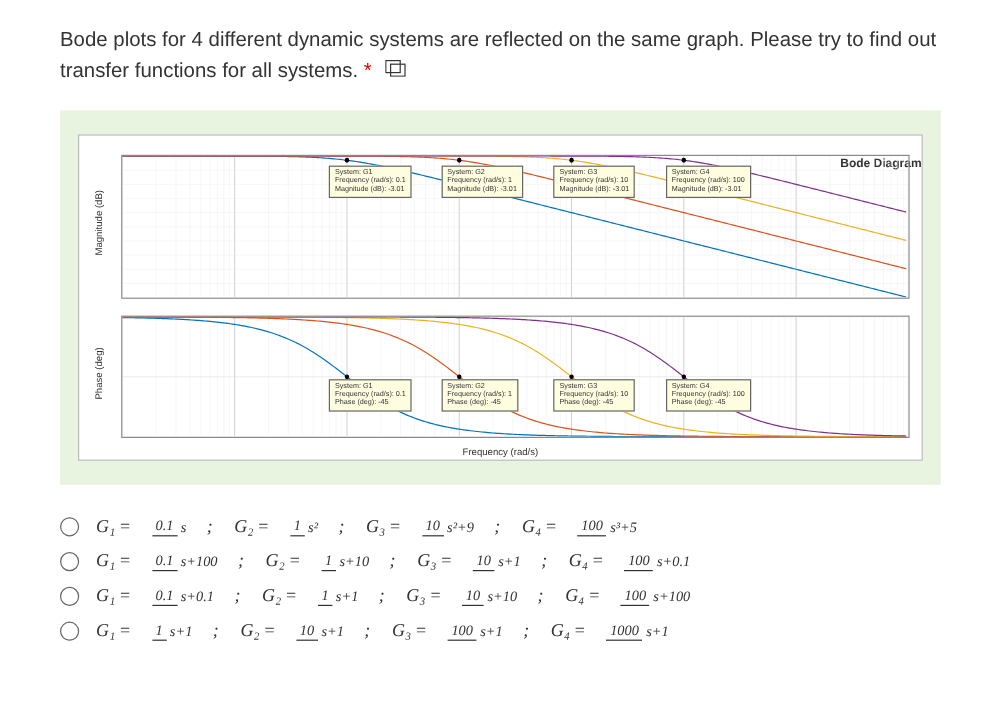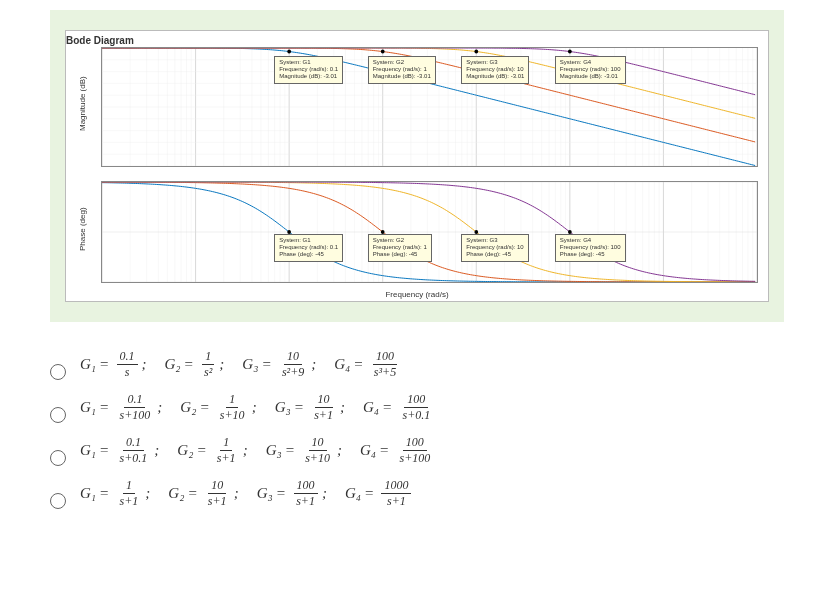--- a/index.html
+++ b/index.html
@@ -3,45 +3,57 @@
 <meta charset="utf-8">
 <style>
 body { margin:0; font-family:Arial,sans-serif; background:#fff; font-size:13px; color:#333; }
 .container { width:834px; }
 .question-area { padding:20px 50px 10px 50px; }
 .question-text { font-size:17px; line-height:1.5; }
 .req { color:#d00; }
 .inline-icon { display:inline-block; vertical-align:middle; margin-left:6px; }
 .chart-panel { background:#e8f3e0; margin:10px 50px 0 50px; padding:20px 15px; }
 .chart-box { background:#fff; border:1px solid #bbb; position:relative; height:270px; }
-.chart-title { text-align:left; font-size:10px; font-weight:bold; padding:4px 0; }
+.chart-title { text-align:right; font-size:10px; font-weight:bold; padding:18px 0; }
 .mag-plot, .phase-plot { position:absolute; left:35px; right:10px; border:1px solid #888; }
 .mag-plot { top:16px; height:118px; }
 .phase-plot { top:150px; height:100px; }
 .ylabel { position:absolute; transform:rotate(-90deg); transform-origin:left top; font-size:8px; color:#333; }
 .ylabel.mag { left:12px; top:100px; }
 .ylabel.phase { left:12px; top:220px; }
 .xlabel { position:absolute; bottom:2px; left:50%; transform:translateX(-50%); font-size:8px; color:#333; }
 .tooltip { position:absolute; background:#fffde0; border:1px solid #666; font-size:6px; padding:2px 4px; line-height:1.2; white-space:nowrap; }
 svg.plot-svg { position:absolute; top:0; left:0; width:100%; height:100%; }
 .options { padding:15px 50px 30px 50px; }
-.option-row { display:flex; align-items:flex-end; margin:12px 0; }
+.option-row { display:flex; align-items:flex-start; margin:12px 0; }
 .radio { width:14px; height:14px; border:1.5px solid #666; border-radius:50%; margin-right:14px; flex-shrink:0; }
 .formula { font-family:'Times New Roman',serif; font-size:15px; font-style:italic; display:flex; align-items:center; }
 .tf { display:inline-flex; align-items:center; margin-right:8px; }
 .eq { margin:0 4px; font-style:normal; }
-.frac { display:inline-flex; flex-direction:column; align-items:center; font-size:12px; margin:0 4px; }
+.frac { display:inline-flex; flex-direction:row; align-items:center; font-size:12px; margin:0 14px; }
 .frac .num { border-bottom:1px solid #333; padding:0 3px; }
 .frac .den { padding:0 3px; }
 .semi { margin-right:10px; }
 </style>
 </head>
 <body>
 
 <div class="container">
+  <div class="question-area">
+    <div class="question-text">
+      <span>Bode plots for 4 different dynamic systems are reflected on the same graph. Please try to find out transfer functions for all systems.</span>
+      <span class="req">*</span>
+      <span class="inline-icon">
+        <svg width="18" height="14" viewBox="0 0 18 14">
+            <rect x="0.5" y="0.5" width="12" height="10" fill="none" stroke="#333"></rect>
+            <rect x="4.5" y="3.5" width="12" height="10" fill="none" stroke="#333"></rect>
+          </svg>
+      </span>
+    </div>
+  </div>
 
   <div class="chart-panel">
     <div class="chart-box">
       <div class="chart-title">Bode Diagram</div>
       <div class="ylabel mag">Magnitude (dB)</div>
       <div class="ylabel phase">Phase (deg)</div>
       <div class="xlabel">Frequency (rad/s)</div>
 
       <div class="mag-plot">
         <svg class="plot-svg" id="mag-svg" viewBox="0 0 700 118" preserveAspectRatio="none">

